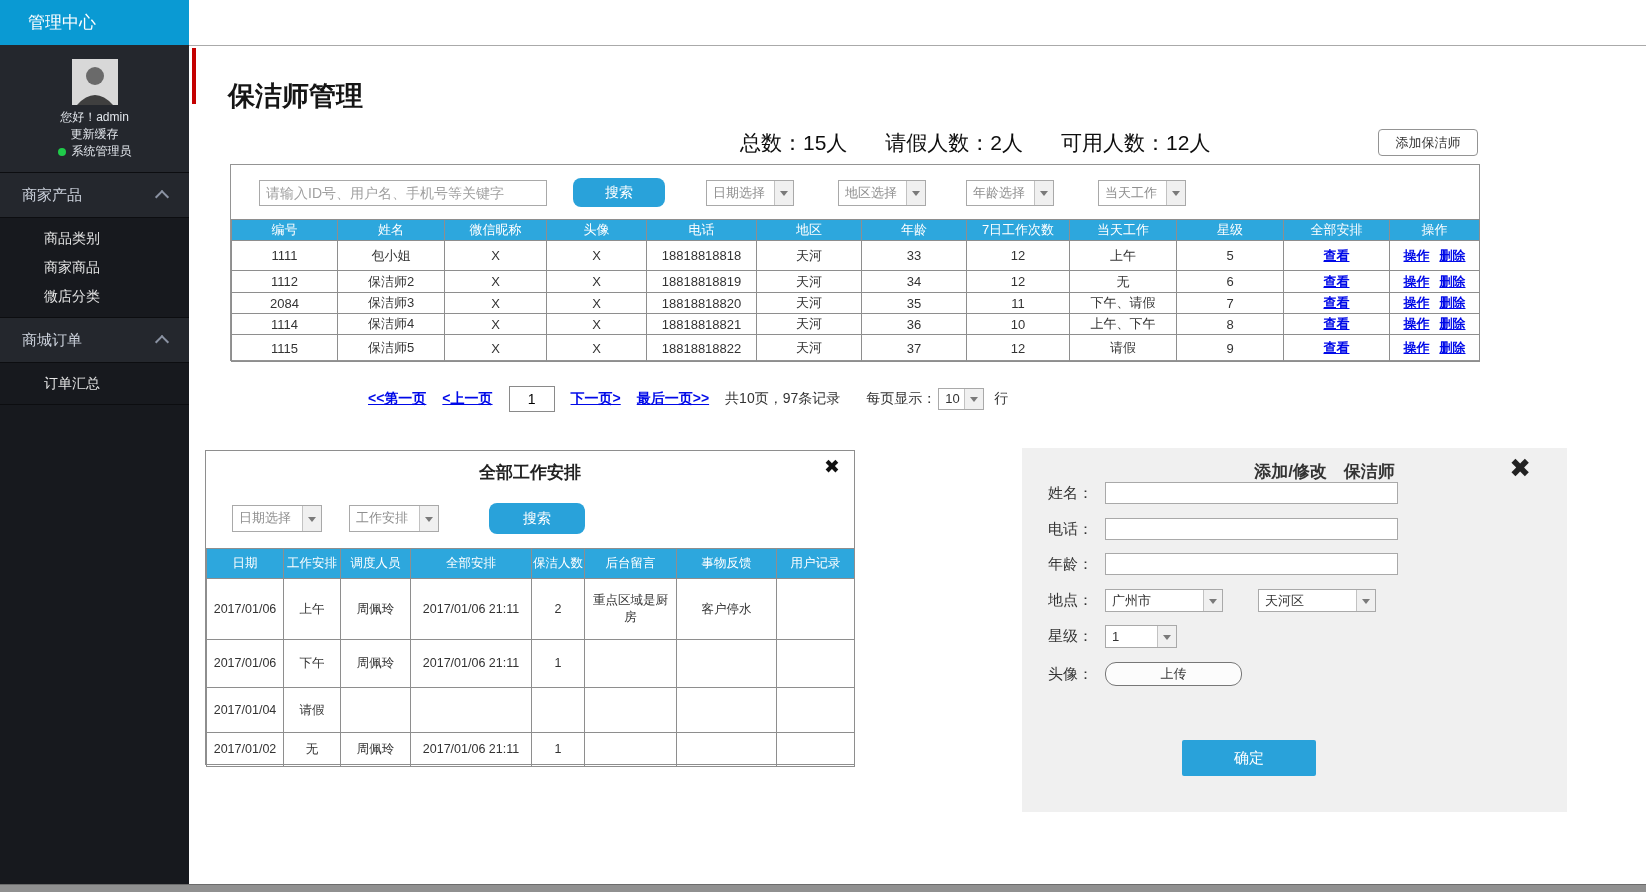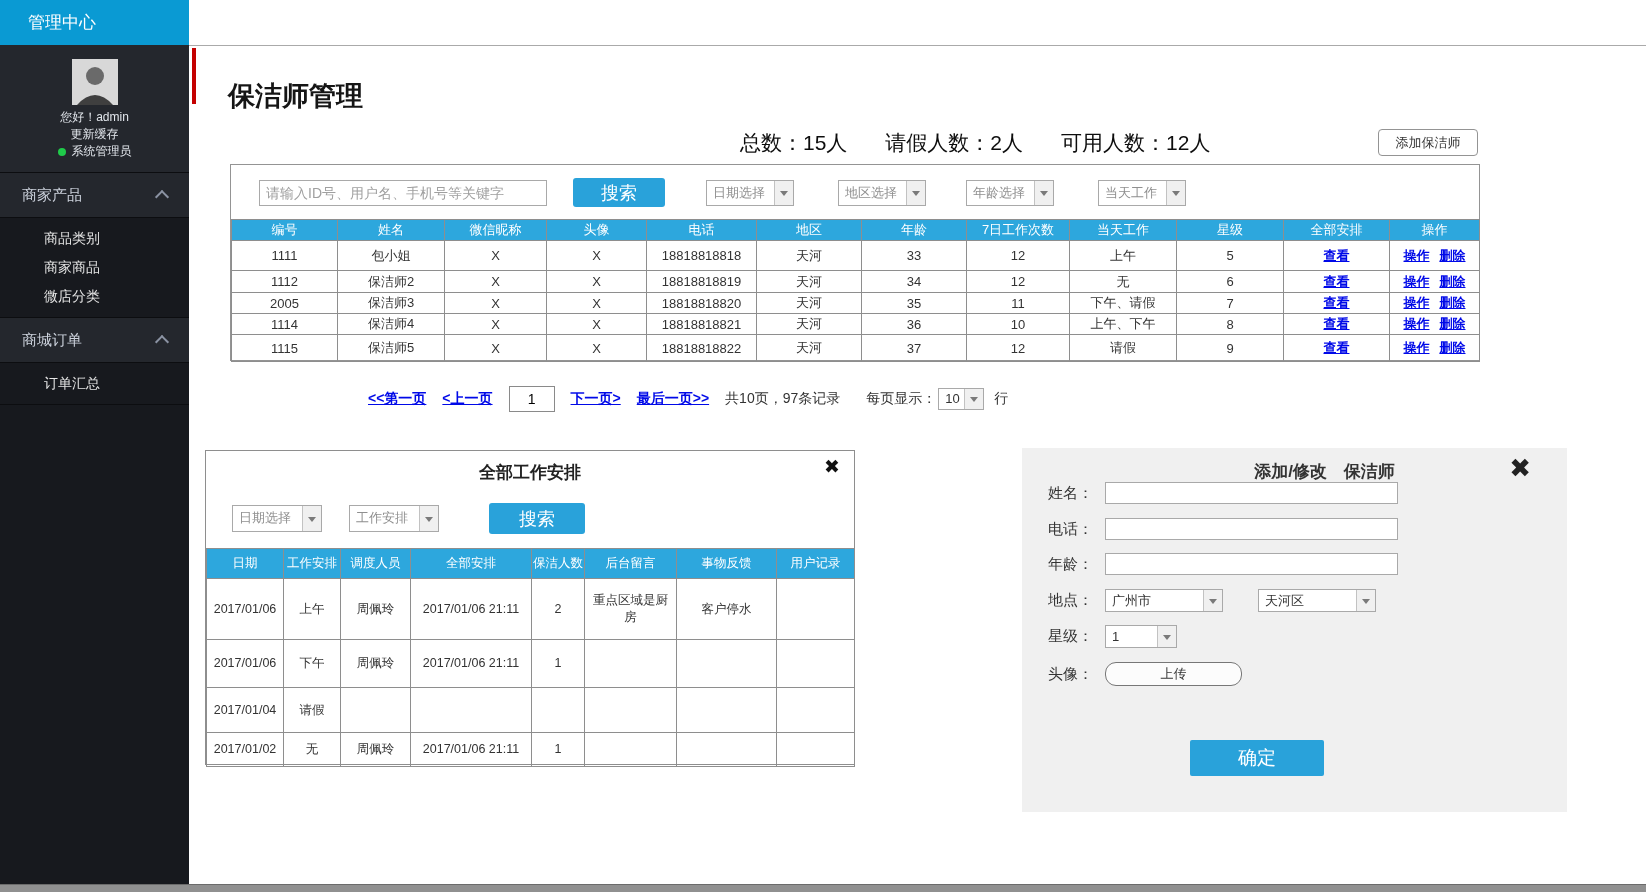--- a/index.html
+++ b/index.html
@@ -28,21 +28,21 @@
   .stats{position:absolute;left:740px;top:129px;display:flex;gap:38px;font-size:21px;color:#0d0d0d;}
   .add-btn{position:absolute;left:1378px;top:129px;width:100px;height:27px;background:#fff;
            border:1px solid #949494;border-radius:4px;font-size:13px;color:#333;cursor:pointer;
            font-family:inherit;}
 
   
   .container{position:absolute;left:230px;top:164px;width:1248px;height:195px;border:1px solid #949494;}
   .search-input{position:absolute;left:28px;top:15px;width:274px;height:24px;border:1px solid #a9a9a9;
                 font-size:14px;padding:0 6px;color:#333;font-family:inherit;}
   .search-input::placeholder{color:#9f9f9f;}
-  .btn-blue{background:#29a2da;color:#fff;border:none;border-radius:3px;font-size:18px;cursor:pointer;font-family:inherit;}
+  .btn-blue{background:#29a2da;color:#fff;border:none;border-radius:8px;font-size:14px;cursor:pointer;font-family:inherit;}
   .search-btn{position:absolute;left:342px;top:13px;width:92px;height:29px;}
   .sel{display:inline-flex;align-items:stretch;border:1px solid #a9a9a9;background:#fff;height:26px;box-sizing:border-box;cursor:pointer;}
   .sel .txt{flex:1;font-size:13px;color:#8f8f8f;padding:0 6px;line-height:24px;white-space:nowrap;overflow:hidden;}
   .sel .txt.dark{color:#333;}
   .sel .arrow{width:18px;background:#f0f0f0;border-left:1px solid #c2c2c2;display:flex;align-items:center;justify-content:center;}
   .sel .arrow::after{content:"";border:4px solid transparent;border-top:5px solid #7a7a7a;margin-top:5px;}
   .fsel1{position:absolute;left:475px;top:15px;width:88px;}
   .fsel2{position:absolute;left:607px;top:15px;width:88px;}
   .fsel3{position:absolute;left:735px;top:15px;width:88px;}
   .fsel4{position:absolute;left:867px;top:15px;width:88px;}
@@ -85,21 +85,21 @@
   .frow{position:absolute;left:26px;display:flex;align-items:center;}
   .frow .lbl{width:57px;font-size:15px;color:#333;flex:0 0 57px;}
   .ep-input{width:283px;height:20px;border:1px solid #a9a9a9;background:#fff;font-family:inherit;font-size:13px;padding:0 4px;}
   .ep-sel{width:118px;height:23px;}
   .ep-sel .txt{line-height:21px;}
   .ep-sel-star{width:72px;height:23px;}
   .ep-sel-star .txt{line-height:21px;}
   .gap35{margin-left:35px;}
   .upload-btn{width:137px;height:24px;border:1px solid #777;border-radius:11px;background:#fcfcfc;
               font-size:13px;color:#333;cursor:pointer;font-family:inherit;}
-  .confirm-btn{position:absolute;left:160px;top:292px;width:134px;height:36px;font-size:19px;border-radius:2px;margin-left:8px;}
+  .confirm-btn{position:absolute;left:160px;top:292px;width:134px;height:36px;font-size:15px;border-radius:2px;}
 
   .hscroll{position:absolute;left:0;bottom:0;width:1646px;height:7px;background:#909090;border-top:1px solid #6b6b6b;z-index:9;}
 </style>
 </head>
 <body>
 
 <div class="screen">
 
   <div class="brand">
     <span>管理中心</span>
@@ -219,21 +219,21 @@
         <td>18818818819</td>
         <td>天河</td>
         <td>34</td>
         <td>12</td>
         <td>无</td>
         <td>6</td>
         <td><a class="lnk">查看</a></td>
         <td class="ops"><a class="lnk">操作</a><a class="lnk">删除</a></td>
       </tr>
       <tr class="h21">
-        <td>2005</td>
+        <td>2084</td>
         <td>保洁师3</td>
         <td>X</td>
         <td>X</td>
         <td>18818818820</td>
         <td>天河</td>
         <td>35</td>
         <td>11</td>
         <td>下午、请假</td>
         <td>7</td>
         <td><a class="lnk">查看</a></td>

